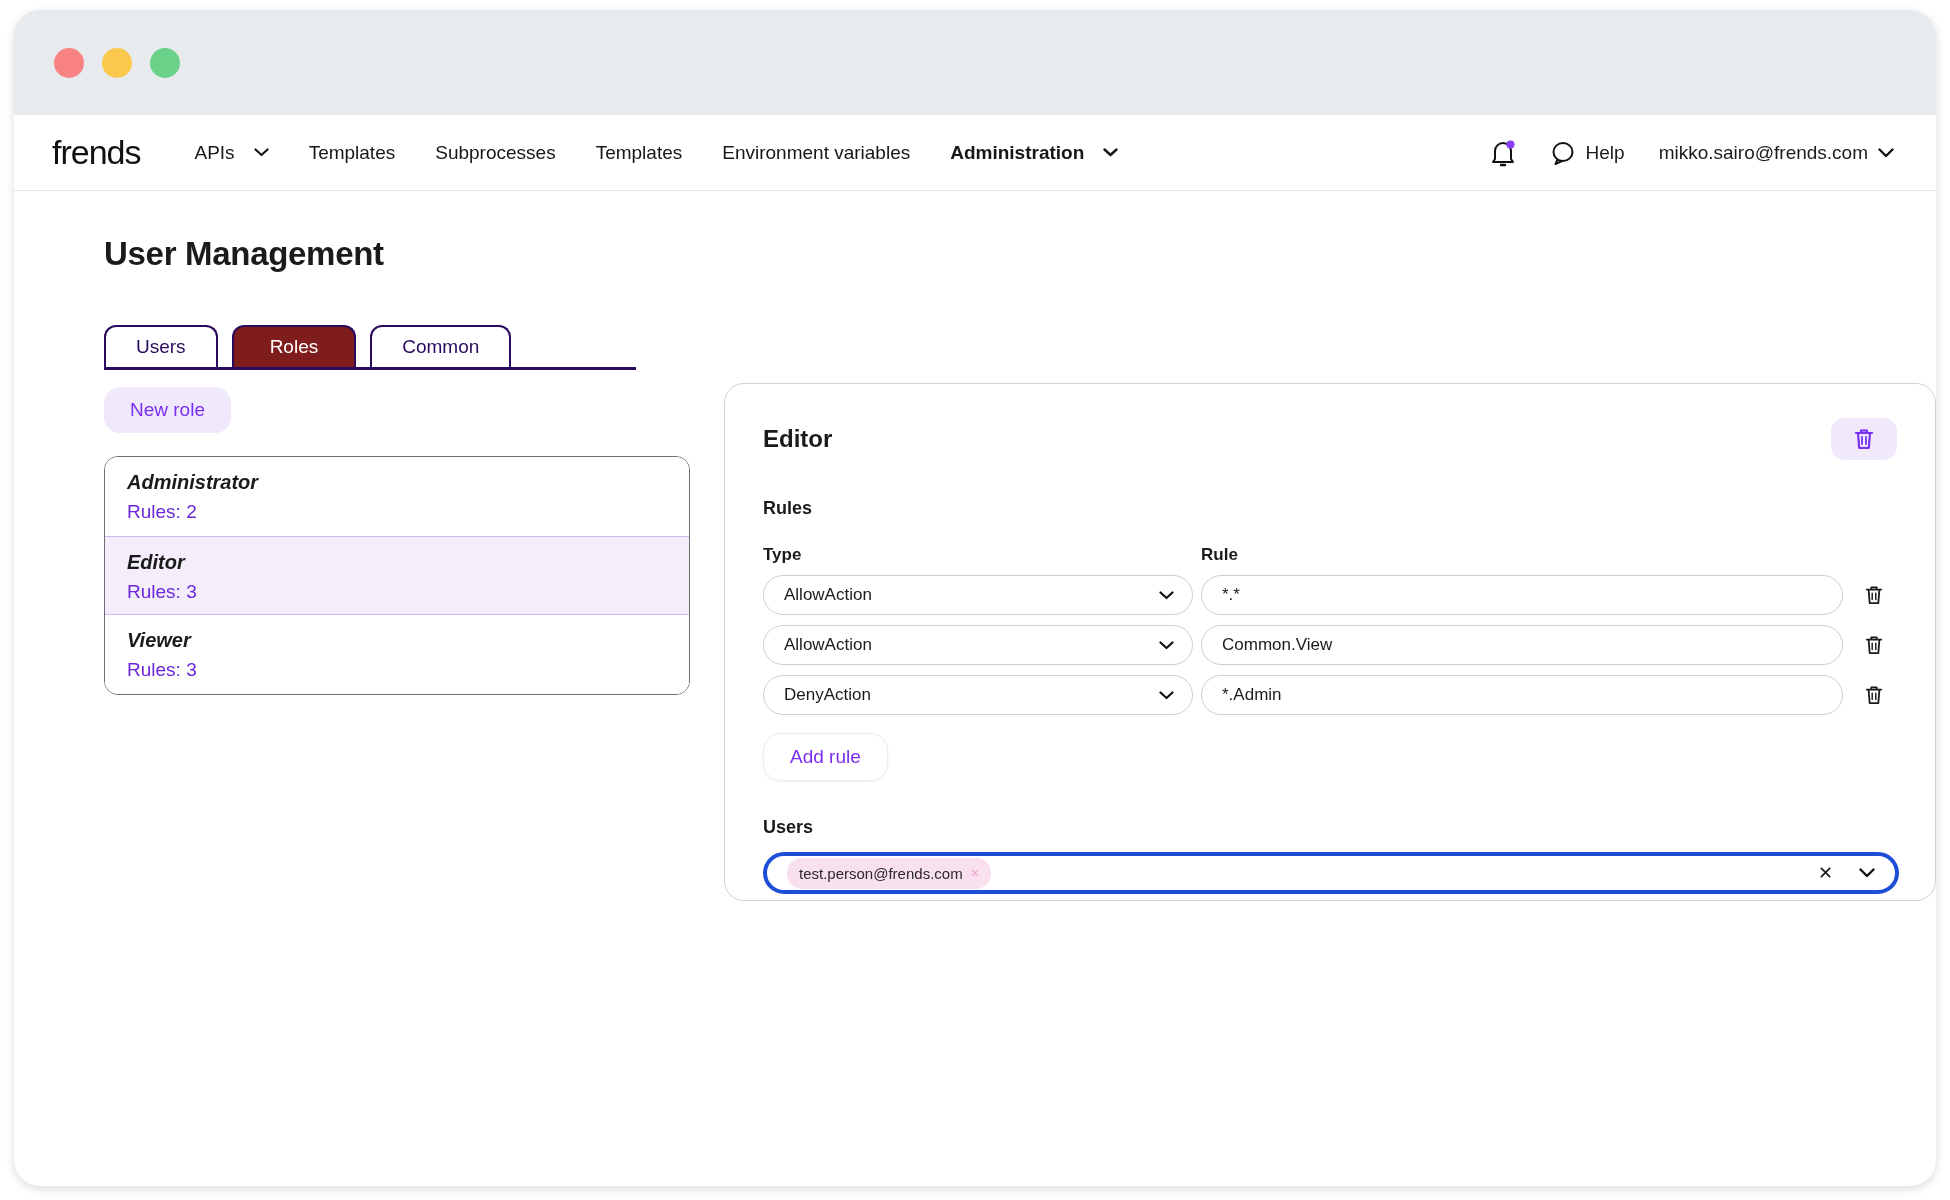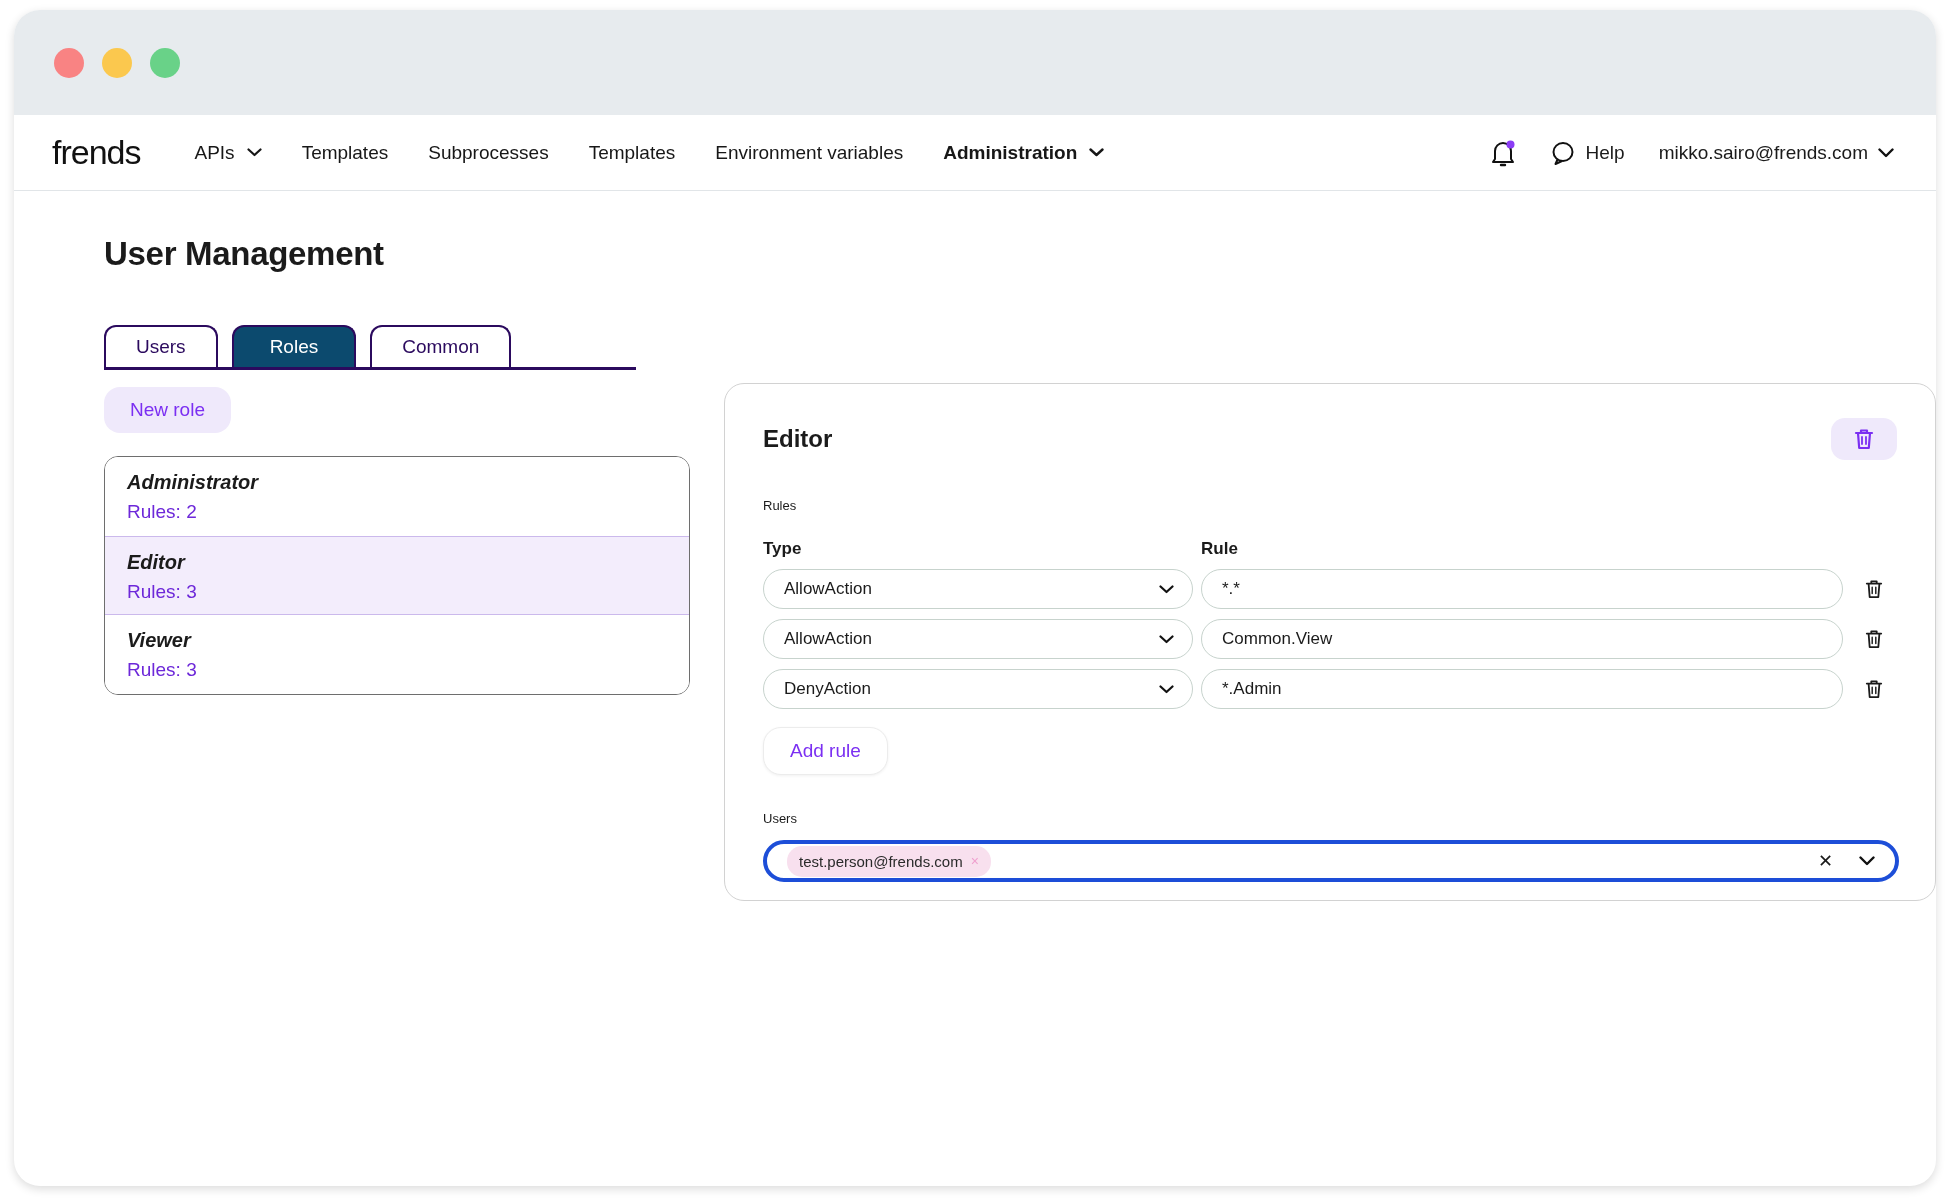--- a/index.html
+++ b/index.html
@@ -12,52 +12,52 @@
   
   .chrome { height:105px; background:#e7ebee; display:flex; align-items:center; padding-left:40px; }
   .dot { width:30px; height:30px; border-radius:50%; margin-right:18px; }
   .dot.red { background:#f98383; }
   .dot.yellow { background:#fbc84e; }
   .dot.green { background:#69d288; }
   
   .nav { height:76px; background:#fff; border-bottom:1px solid #e1e5e8; display:flex; align-items:center; padding:0 42px 0 38px; }
   .logo { font-size:34px; font-weight:500; letter-spacing:-1px; color:#111; margin-right:54px; }
   .nav-items { display:flex; align-items:center; gap:40px; }
-  .nav-item { display:flex; align-items:center; gap:12px; font-size:19px; color:#171717; cursor:pointer; white-space:nowrap; }
+  .nav-item { display:flex; align-items:center; gap:19px; font-size:19px; color:#171717; cursor:pointer; white-space:nowrap; }
   .nav-item.bold { font-weight:700; }
   .nav-right { margin-left:auto; display:flex; align-items:center; gap:34px; }
   .icon-btn { display:flex; align-items:center; gap:10px; font-size:19px; cursor:pointer; }
   .chev { display:inline-block; }
   
   .content { padding:34px 0 0 90px; }
   .breadcrumb { font-size:20px; color:#141414; }
   .page-title { font-size:33px; font-weight:600; margin-top:10px; letter-spacing:-0.3px; }
   
   .tabs { margin-top:52px; width:532px; display:flex; align-items:flex-end; gap:14px; border-bottom:3px solid #2b0a5e; }
   .tab { height:42px; padding:0 30px; display:flex; align-items:center; justify-content:center;
          font-size:19px; border:2px solid #2b0a5e; border-bottom:none; border-radius:12px 12px 0 0;
          color:#2b0a5e; background:#fff; cursor:pointer; }
-  .tab.active { background:#0c4a6e; color:#fff; padding:3px 36px; }
+  .tab.active { background:#7f1d1d; color:#fff; padding:3px 36px; }
   
   .cols { display:flex; align-items:flex-start; }
   .left-col { width:628px; }
   .btn-pill { display:inline-flex; align-items:center; font-size:19px; border-radius:16px; cursor:pointer; border:none; font-family:inherit; }
   .new-role { margin-top:17px; background:#efe9fb; color:#7b2ff2; padding:12px 26px; }
   .role-list { margin-top:23px; border:1px solid #6e6e6e; border-radius:14px; overflow:hidden; background:#fff; }
   .role-item { height:79px; padding:14px 0 0 22px; cursor:pointer; background:#fff; }
   .role-item.selected { background:#f3edfc; border-top:1px solid #cbb9ec; border-bottom:1px solid #cbb9ec; }
   .role-name { font-size:20px; font-weight:600;font-style:italic; }
   .role-rules { font-size:19px; margin-top:7px; color:#6d28d9; }
   
   .panel { margin-left:34px; margin-top:13px; width:1212px; height:518px; border:1px solid #d2d2d2; border-radius:20px;
            background:#fff; padding:34px 38px 0 38px; }
   .panel-head { display:flex; align-items:center; justify-content:space-between; }
   .panel-title { font-size:24px; font-weight:600; }
   .trash-btn { width:66px; height:42px; border-radius:14px; background:#efe9fb; border:none; display:flex; align-items:center; justify-content:center; cursor:pointer; }
-  .section-label { font-size:13px; font-weight:400; margin-top:38px; }
+  .section-label { font-size:18px; font-weight:700; margin-top:38px; }
   .col-heads { display:flex; margin-top:26px; }
   .col-head { font-size:17px; font-weight:600; }
   .col-head.type { width:438px; }
   .rule-row { display:flex; align-items:center; margin-top:10px; }
   .rule-row:first-of-type { margin-top:12px; }
   .select { width:430px; height:40px; border:1px solid #c7d3cd; border-radius:21px; display:flex; align-items:center;
             justify-content:space-between; padding:0 18px 0 20px; font-size:17px; cursor:pointer; background:#fff; }
   .rule-input { flex:0 0 642px; height:40px; margin-left:8px; border:1px solid #c7d3cd; border-radius:21px;
                 padding:0 20px; font-size:17px; font-family:inherit; color:#1b1b1b; outline:none; background:#fff; }
   .row-trash { margin-left:22px; background:none; border:none; cursor:pointer; display:flex; align-items:center; }

